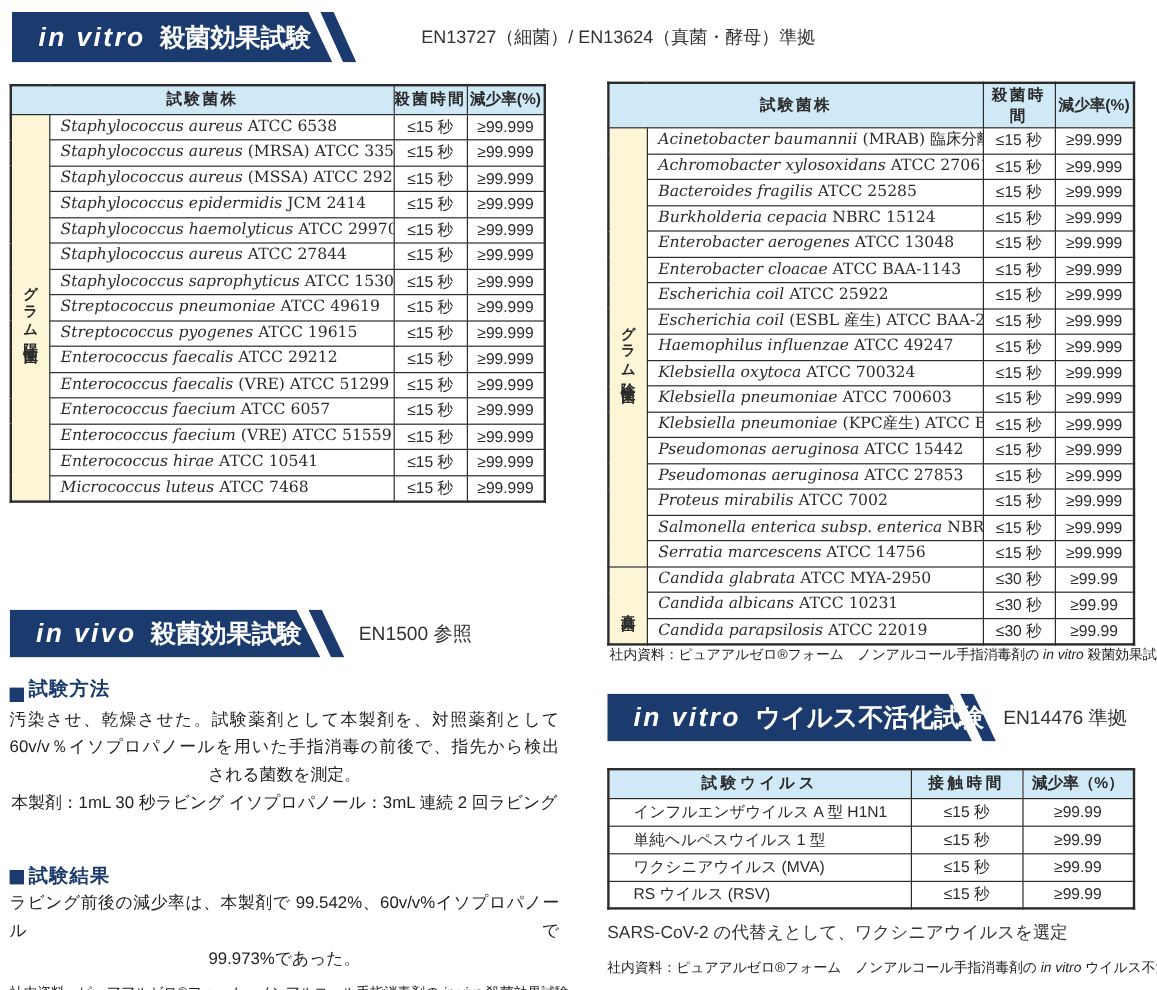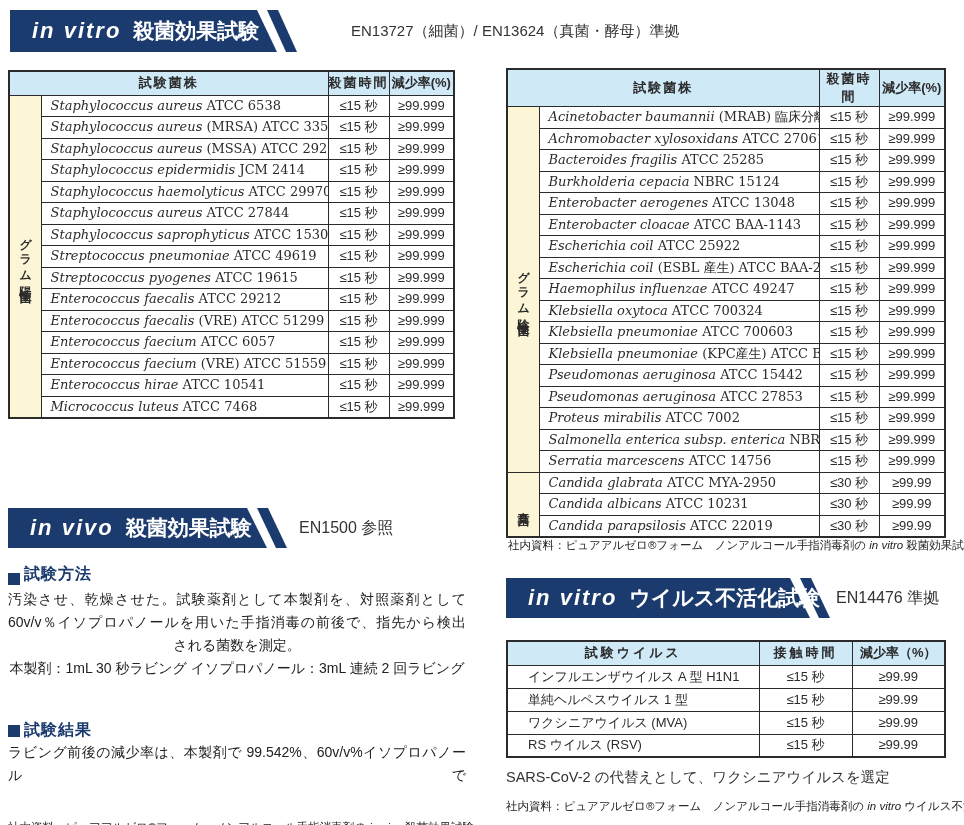--- a/index.html
+++ b/index.html
@@ -323,20 +323,21 @@
     <div class="ln">される菌数を測定。</div>
     <div class="ln">本製剤：1mL  30 秒ラビング  イソプロパノール：3mL  連続 2 回ラビング</div>
   </div>
 
 <div class="sec-h" id="h-result">
   <span class="sq"></span>
   <span>試験結果</span>
 </div>
 <div class="para" id="p-result">
     <div class="ln j">ラビング前後の減少率は、本製剤で 99.542%、60v/v%イソプロパノールで</div>
+    <div class="ln">99.973%であった。</div>
   </div>
 
 <div class="caption" id="cap2">
   <span>社内資料：ピュアアルゼロ®フォーム　ノンアルコール手指消毒剤の </span><span class="lat">in vivo</span><span> 殺菌効果試験</span>
 </div>
 
 <div class="banner" id="banner3">
   <div class="btxt">
     <span class="lat">in vitro</span>
     <span>ウイルス不活化試験</span>

